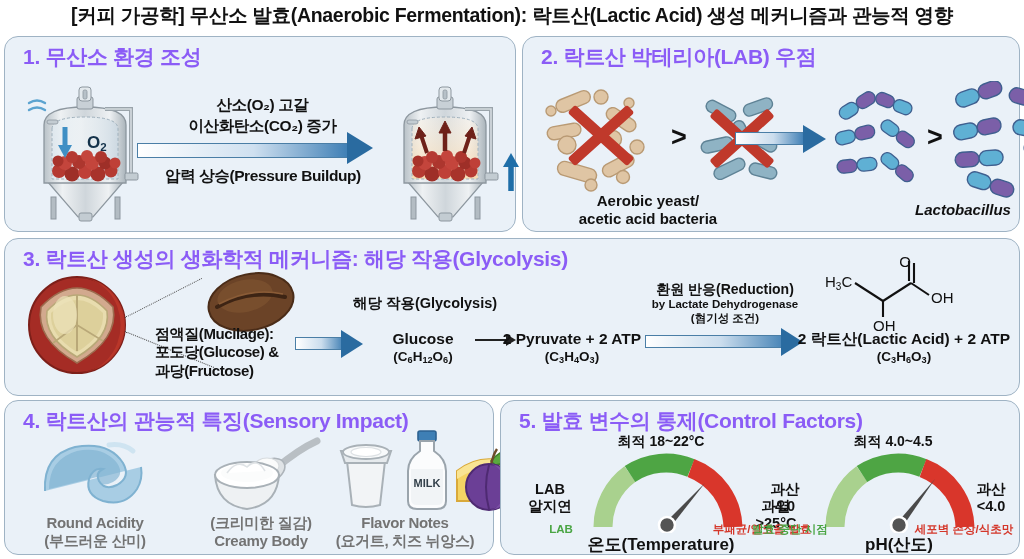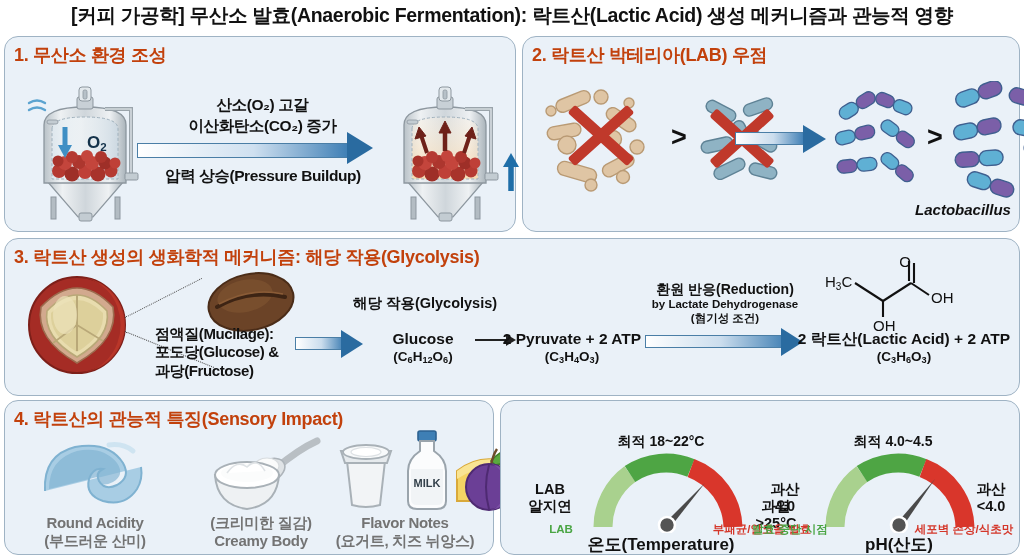--- a/index.html
+++ b/index.html
@@ -21,22 +21,22 @@
   }
 
   
   .panel {
     position: absolute;
     background: #eaf1f8;
     border: 1.6px solid #9fb3c4;
     border-radius: 14px;
   }
   .panel-title {
-    position: absolute; left: 9px; top: 6px;
-    font-size: 18px; font-weight: bold; color: #c2410c;
+    position: absolute; left: 18px; top: 6px;
+    font-size: 21px; font-weight: bold; color: #8b5cf6;
     white-space: nowrap; letter-spacing: -0.3px;
   }
   #panel1 { left: 4px;   top: 36px;  width: 512px; height: 196px; }
   #panel2 { left: 522px; top: 36px;  width: 498px; height: 196px; }
   #panel3 { left: 4px;   top: 238px; width: 1016px; height: 158px; }
   #panel4 { left: 4px;   top: 400px; width: 490px; height: 155px; }
   #panel5 { left: 500px; top: 400px; width: 520px; height: 155px; }
 
   .abs { position: absolute; }
 
@@ -385,20 +385,24 @@
             <rect x="72" y="70" width="23" height="15" rx="7.5" fill="#7b5fa8"></rect>
             <rect x="95" y="70" width="23" height="15" rx="7.5" fill="#5fb0d4"></rect>
           </g>
         <g transform="rotate(18 44 102)">
             <rect x="20" y="96" width="24" height="15" rx="7.5" fill="#5fb0d4"></rect>
             <rect x="44" y="96" width="24" height="15" rx="7.5" fill="#7b5fa8"></rect>
           </g>
       </g>
     </svg>
 
+    <div class="p2-caption" style="left:10px; top:155px; width:230px;">
+      <div>Aerobic yeast/</div>
+      <div>acetic acid bacteria</div>
+    </div>
     <div class="p2-caption ital" style="left:340px; top:164px; width:200px;">Lactobacillus</div>
   </div>
 
   <div class="panel" id="panel3">
     <div class="panel-title">3. 락트산 생성의 생화학적 메커니즘: 해당 작용(Glycolysis)</div>
 
     <svg class="abs" style="left:10px; top:28px;" width="124" height="112" viewBox="0 0 124 112">
       <circle cx="62" cy="58" r="48" fill="#a52c25" stroke="#7d1f19" stroke-width="2"></circle>
       <path d="M62 10 a48 48 0 0 1 0 96 a40 44 0 0 0 0-96" fill="#c0392b" opacity=".75"></path>
       <path d="M26 40 Q62 2 98 40 Q104 72 62 96 Q20 72 26 40 Z" fill="#d2a98e" stroke="#9c6b4e" stroke-width="1.6"></path>
@@ -529,20 +533,21 @@
       <div>(크리미한 질감)</div>
       <div>Creamy Body</div>
     </div>
     <div class="p4-caption" style="left:318px; top:113px; width:164px;">
       <div>Flavor Notes</div>
       <div>(요거트, 치즈 뉘앙스)</div>
     </div>
   </div>
 
   <div class="panel" id="panel5">
+    <div class="panel-title">5. 발효 변수의 통제(Control Factors)</div>
 
     <div class="g-top" style="left:60px; top:32px; width:200px;">최적 18~22°C</div>
     <svg class="abs" style="left:92px; top:48px;" width="150" height="84" viewBox="0 0 150 84">
       <path d="M10 78 A65 65 0 0 1 37 25" fill="none" stroke="#a9d18e" stroke-width="19"></path>
       <path d="M37 25 A65 65 0 0 1 98 19" fill="none" stroke="#4ea544" stroke-width="19"></path>
       <path d="M98 19 A65 65 0 0 1 140 78" fill="none" stroke="#d9362b" stroke-width="19"></path>
       <g>
         <path d="M72 74 L112 34 L76 80 Z" fill="#4a4a4a"></path>
         <circle cx="74" cy="76" r="8" fill="#545454" stroke="#ffffff" stroke-width="2.6"></circle>
       </g>

